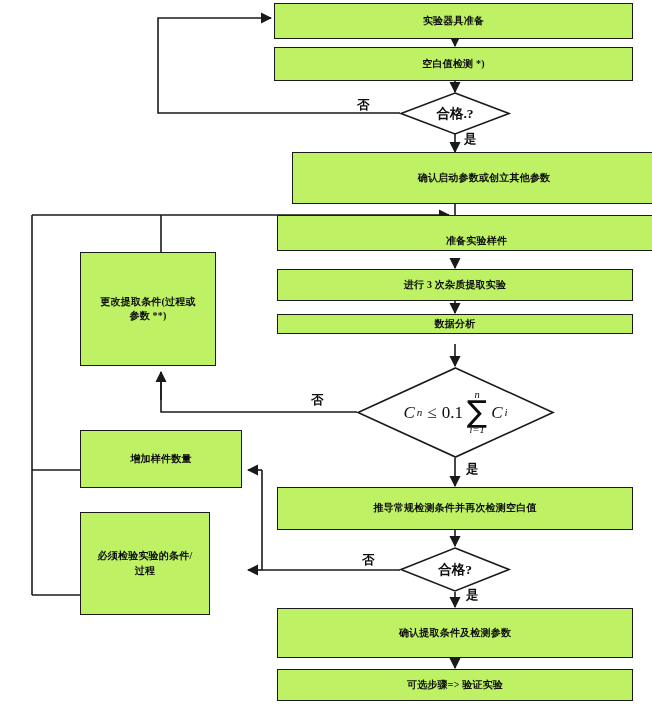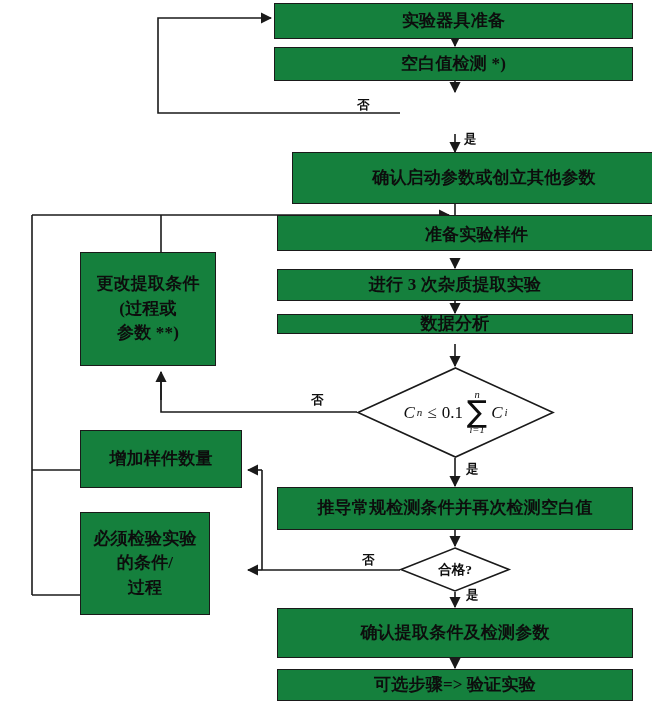--- a/index.html
+++ b/index.html
@@ -22,28 +22,28 @@
     position: absolute;
     left: 0;
     top: 0;
     width: 652px;
     height: 706px;
   }
   .node {
     position: absolute;
     box-sizing: border-box;
     border: 1.6px solid #1a1a1a;
-    background: #15803d;
+    background: #bef264;
     display: flex;
     align-items: center;
     justify-content: center;
     text-align: center;
     color: #0d0d0d;
     font-weight: 700;
-    font-size: 17px;
+    font-size: 10px;
     line-height: 1.45;
     letter-spacing: 0.2px;
     padding: 2px 6px;
   }
   .node .txt {
     display: block;
     width: 100%;
     white-space: pre-line;
   }
   .diamond-wrap {
@@ -181,20 +181,26 @@
   </svg>
 
   <div class="node" style="left:274px; top:3px; width:359px; height:36px;">
     <span class="txt">实验器具准备</span>
   </div>
 
   <div class="node" style="left:274px; top:47px; width:359px; height:34px;">
     <span class="txt">空白值检测 *)</span>
   </div>
 
+  <div class="diamond-wrap" style="left:400px; top:92px; width:110px; height:43px;">
+    <svg width="110" height="43" viewBox="0 0 110 43" xmlns="http://www.w3.org/2000/svg">
+      <polygon points="55,1 109,21.5 55,42 1,21.5" fill="#ffffff" stroke="#1a1a1a" stroke-width="1.6"></polygon>
+    </svg>
+    <div class="diamond-label">合格.?</div>
+  </div>
 
   <div class="node" style="left:292px; top:152px; width:384px; height:52px;">
     <span class="txt">确认启动参数或创立其他参数</span>
   </div>
 
   <div class="node" style="left:277px; top:215px; width:399px; height:36px;align-items:flex-end;">
     <span class="txt">准备实验样件</span>
   </div>
 
   <div class="node" style="left:277px; top:269px; width:356px; height:32px;">

